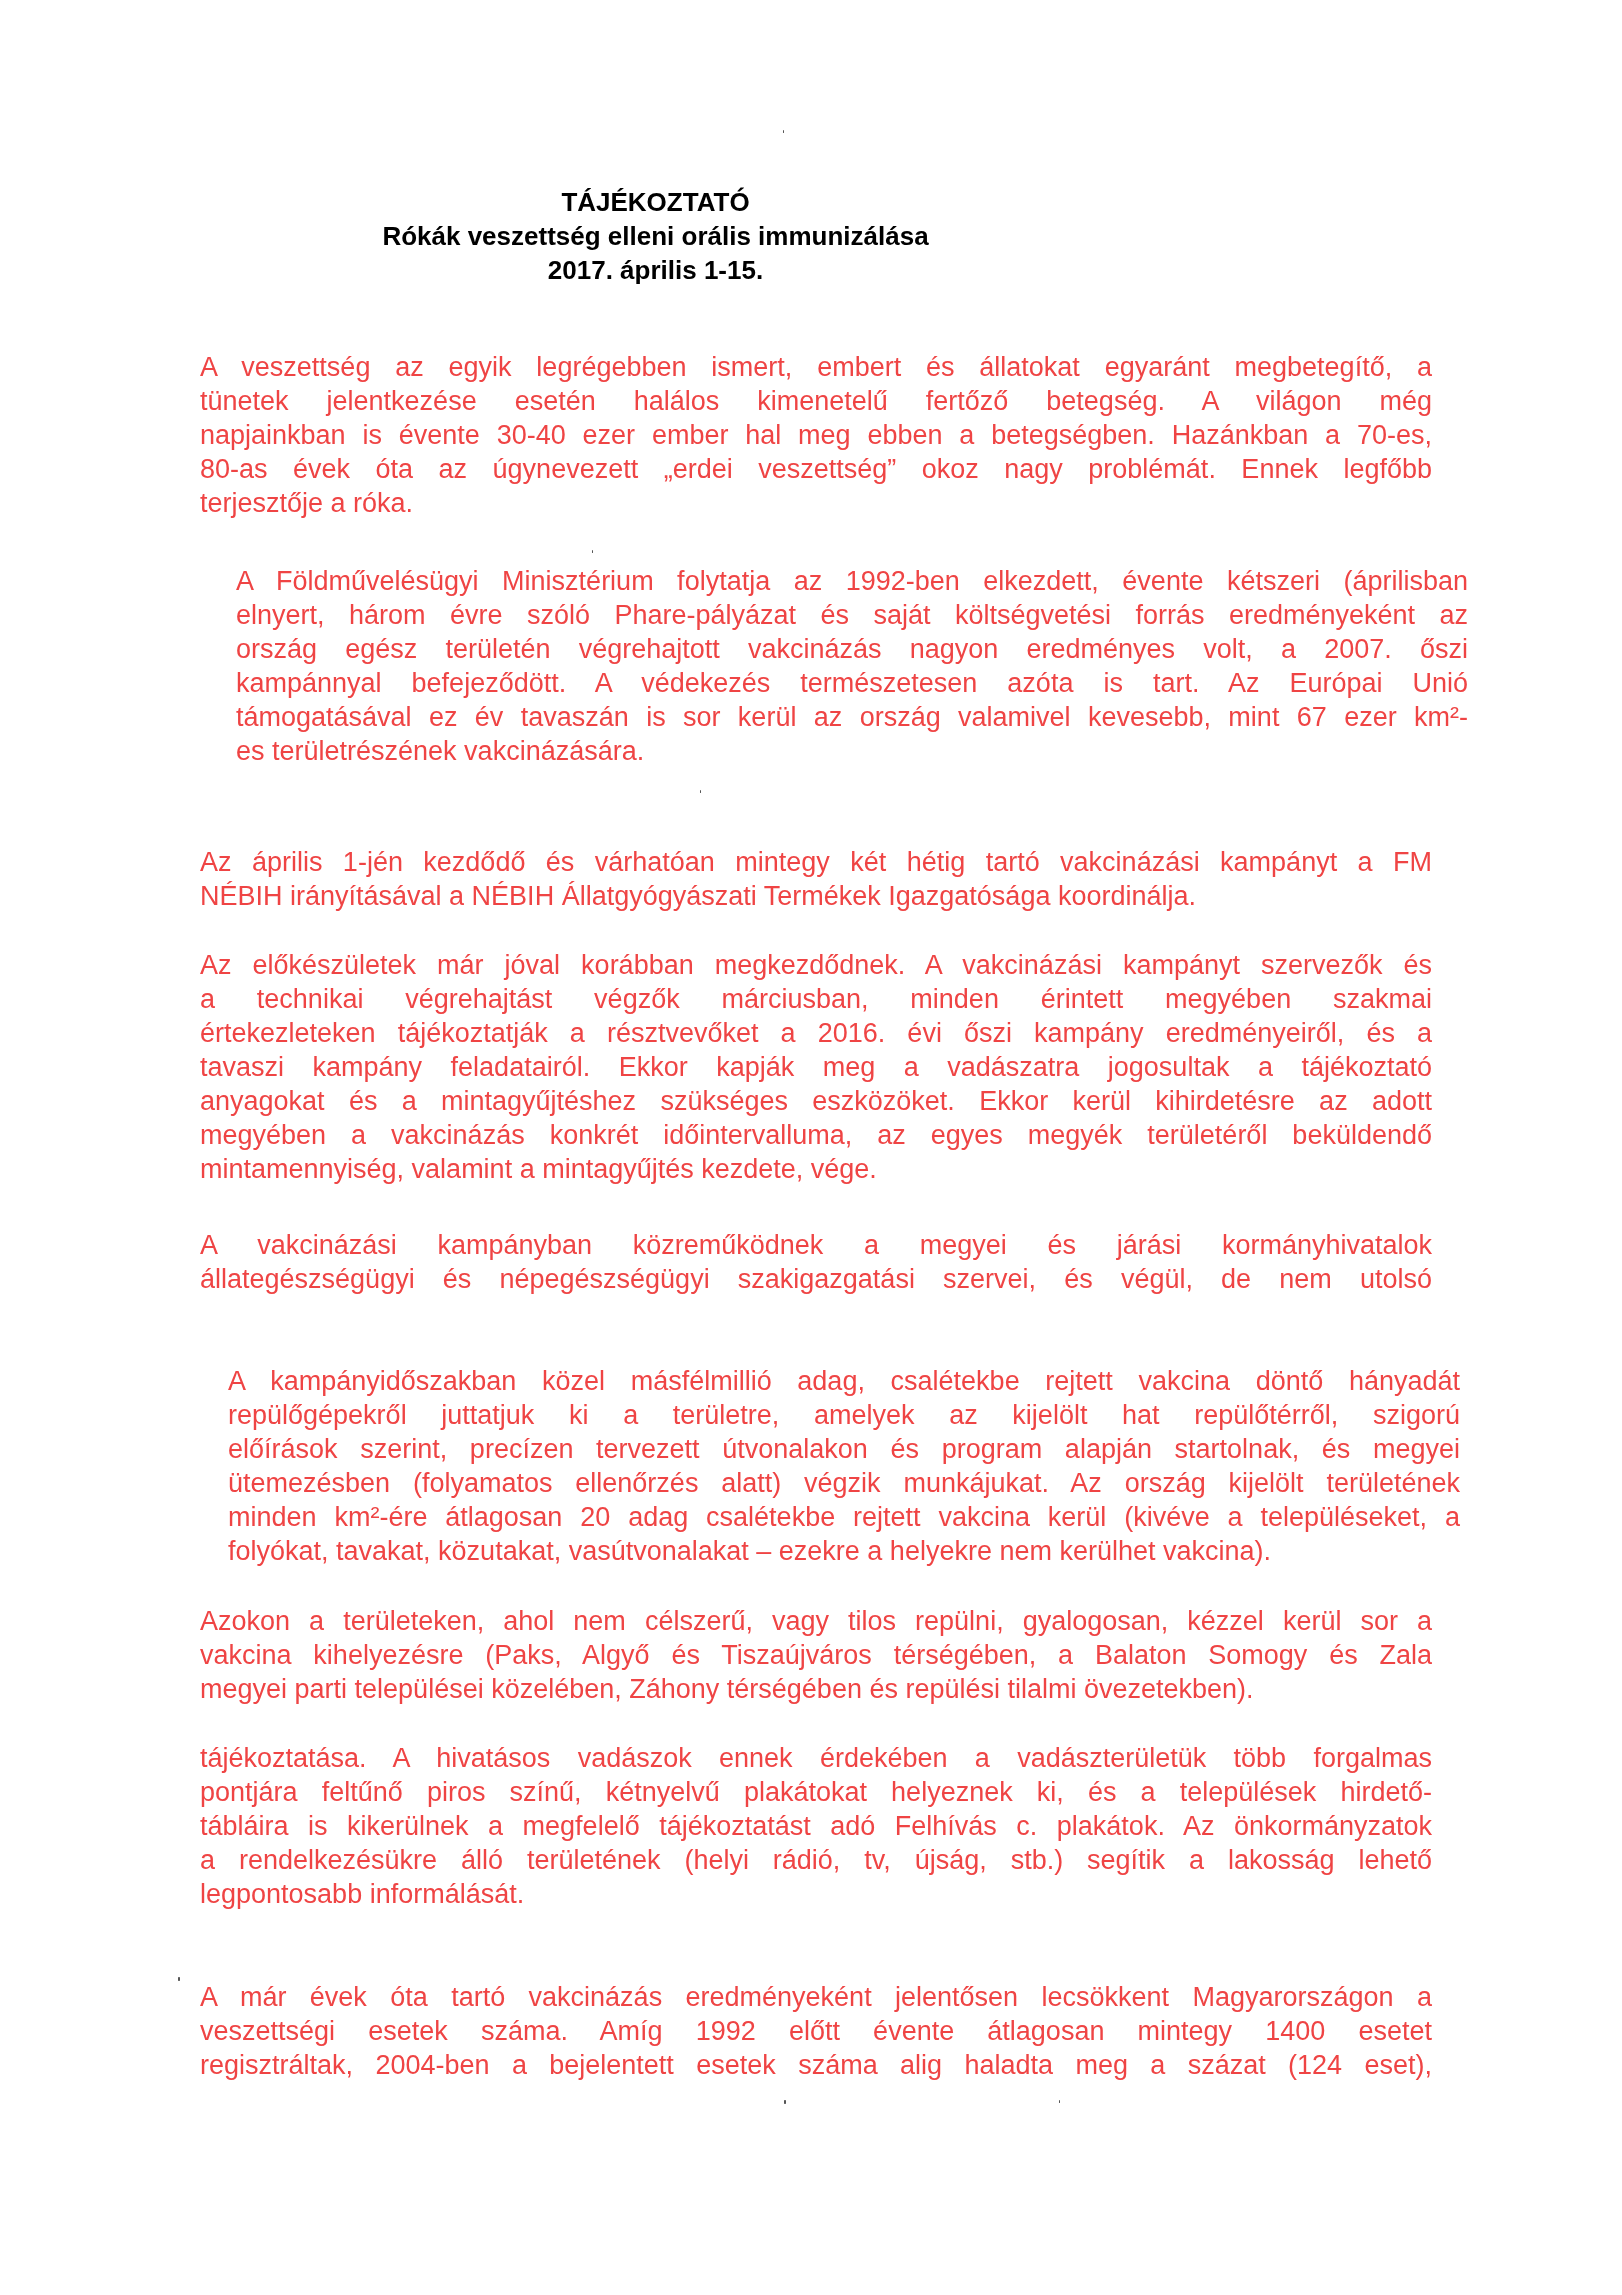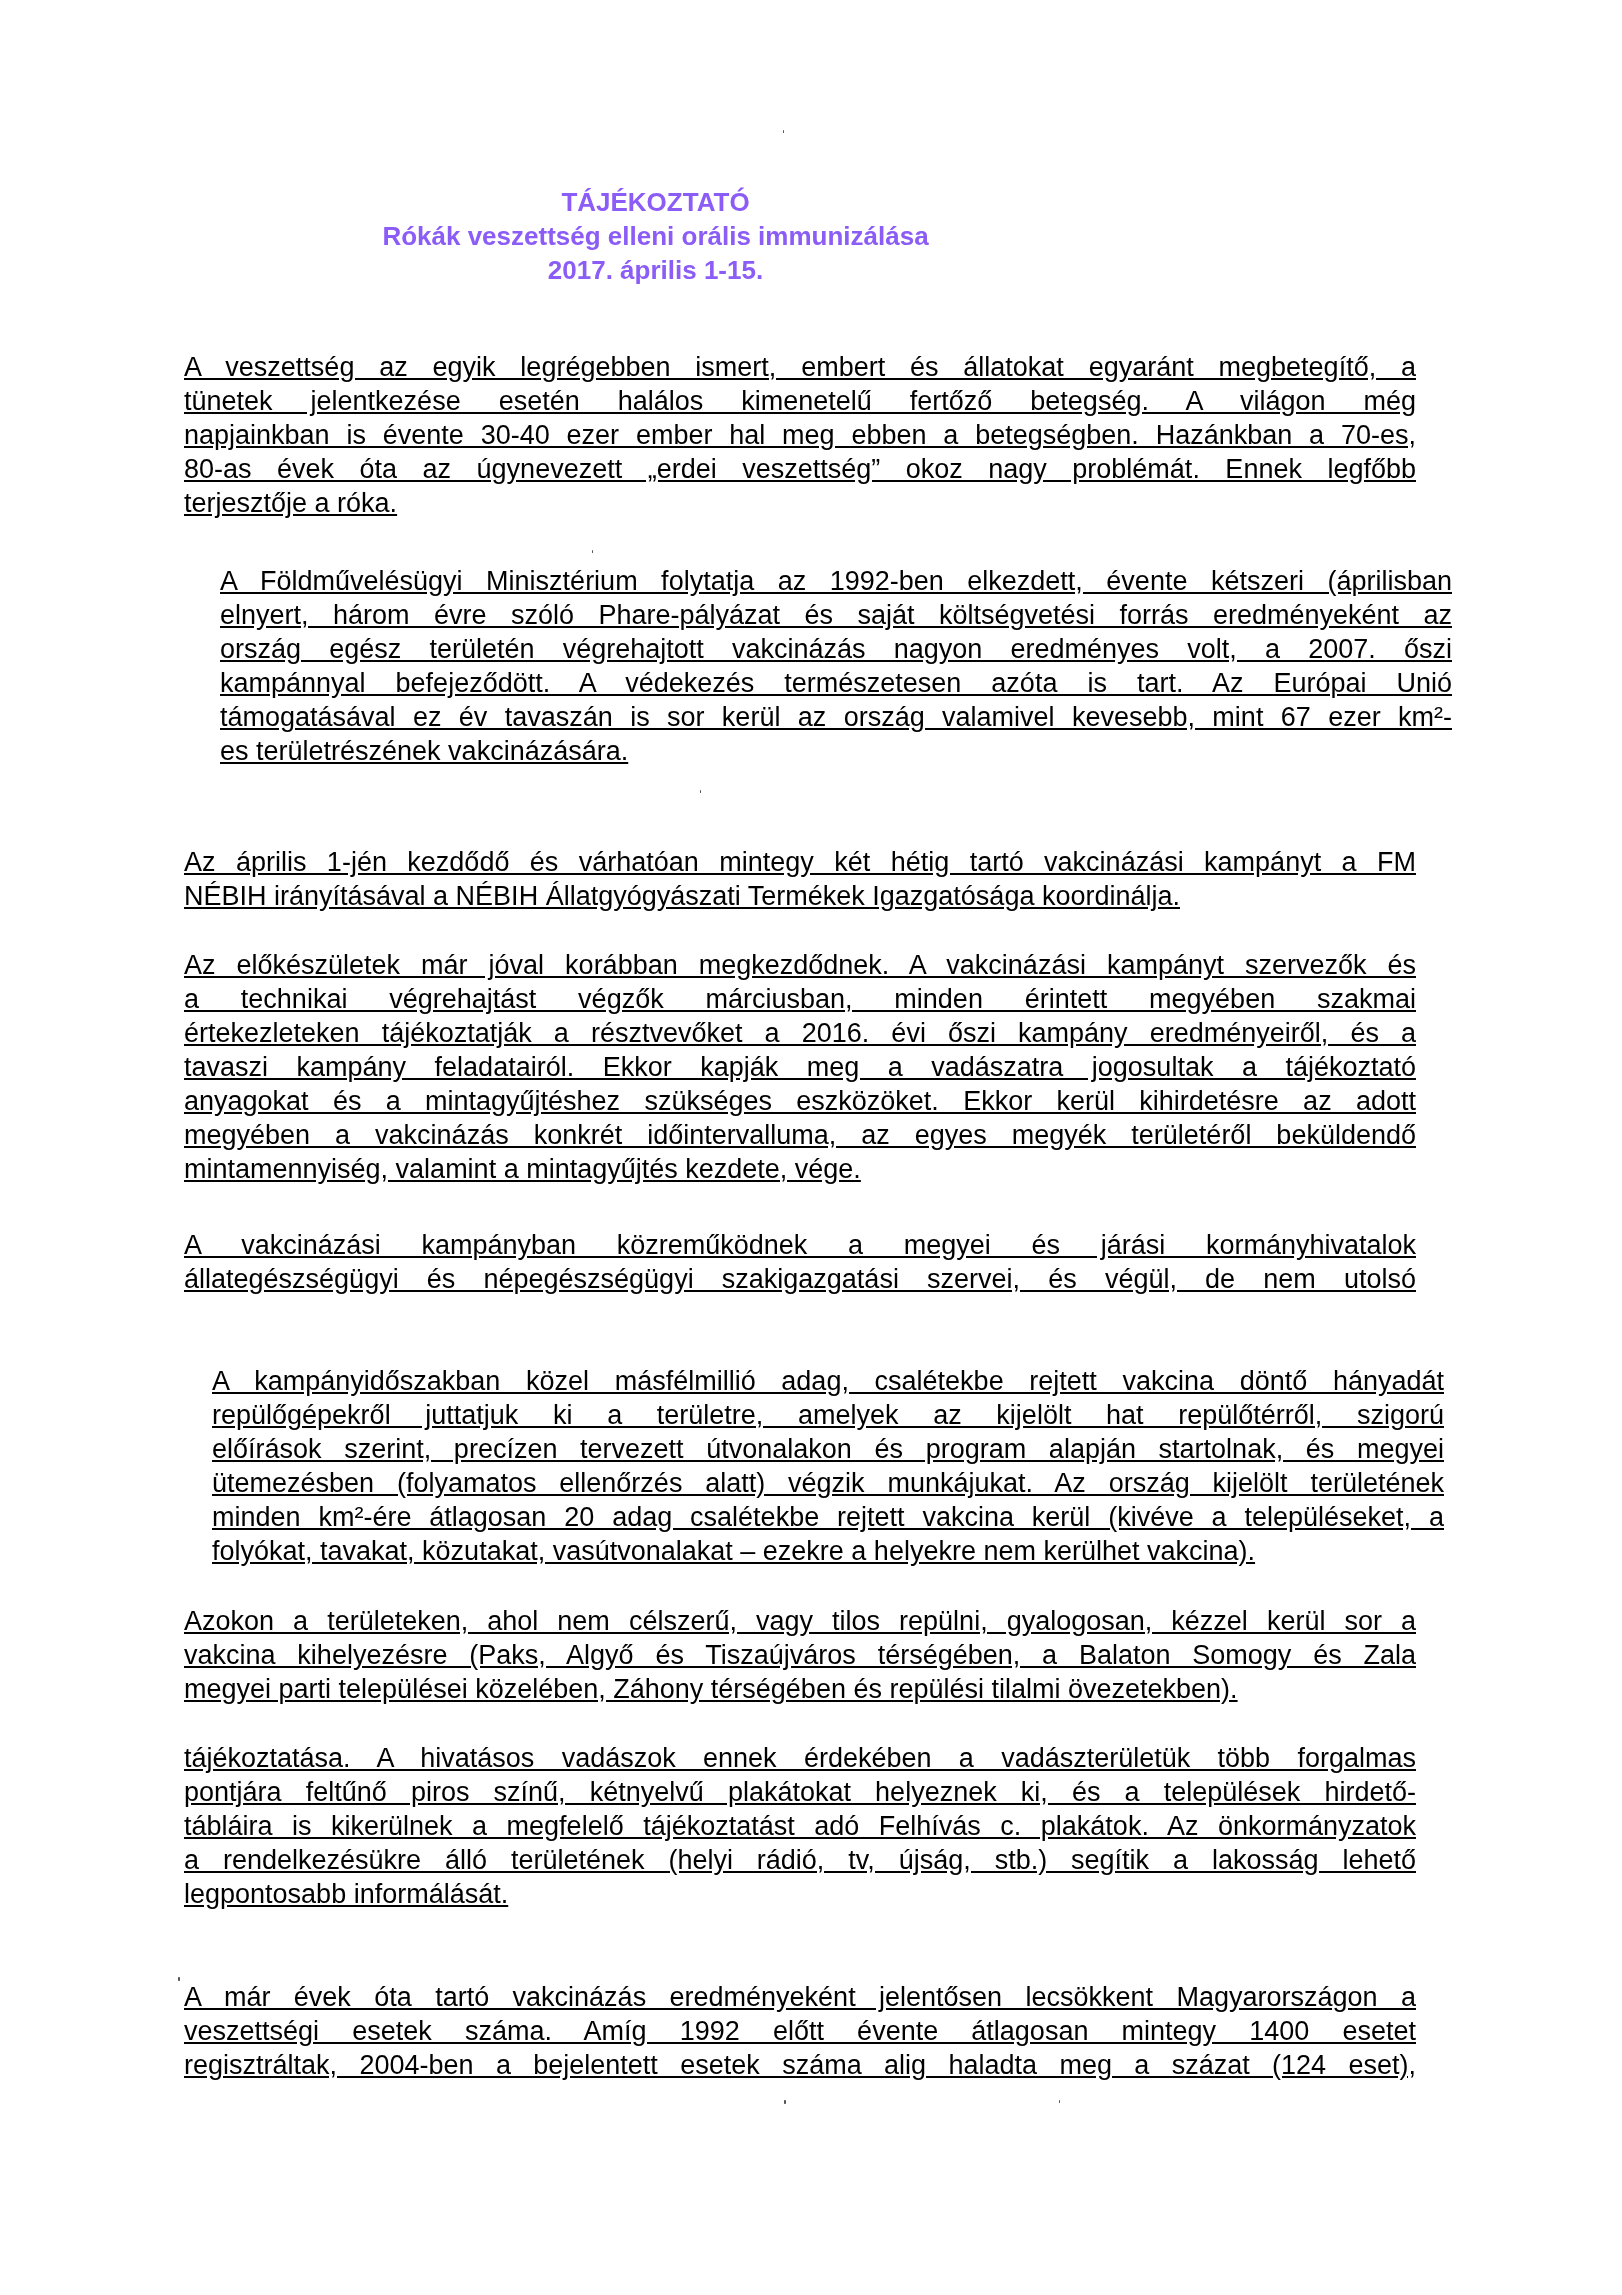--- a/index.html
+++ b/index.html
@@ -1,28 +1,28 @@
 <!DOCTYPE html>
 <html style="font-size:10.5px"><head>
 <meta charset="utf-8">
 <style>
   html, body { margin: 0; padding: 0; background: #ffffff; }
   body { width: 1623px; height: 2295px; position: relative; overflow: hidden; }
   .page { position: absolute; left: 0; top: 0; width: 1623px; height: 2295px; background: #ffffff; }
   .header {
     position: absolute; left: 0; top: 185px; width: 1311px;
-    text-align: center; color: #8b5cf6;
+    text-align: center; color: #000000;
     font-family: "Liberation Sans", sans-serif; font-weight: bold;
     font-size: 26px; line-height: 34px;
   }
   .header div { white-space: nowrap; }
   .body {
-    position: absolute; left: 184px; width: 1232px;
+    position: absolute; left: 200px; width: 1232px;
     font-family: "Liberation Sans", sans-serif; font-size: 27px;
-    line-height: 34px; color: #000000; text-decoration: underline;
+    line-height: 34px; color: #ef4444;
   }
   .line { display: block; text-align: justify; text-align-last: justify; white-space: nowrap; height: 34px; overflow: visible; }
   .line.last { text-align-last: left; }
   .speck { position: absolute; background: #555; width: 2px; height: 3.3px; border-radius: 0.7px; }
 </style>
 </head>
 <body>
 
 <div class="page">
 

